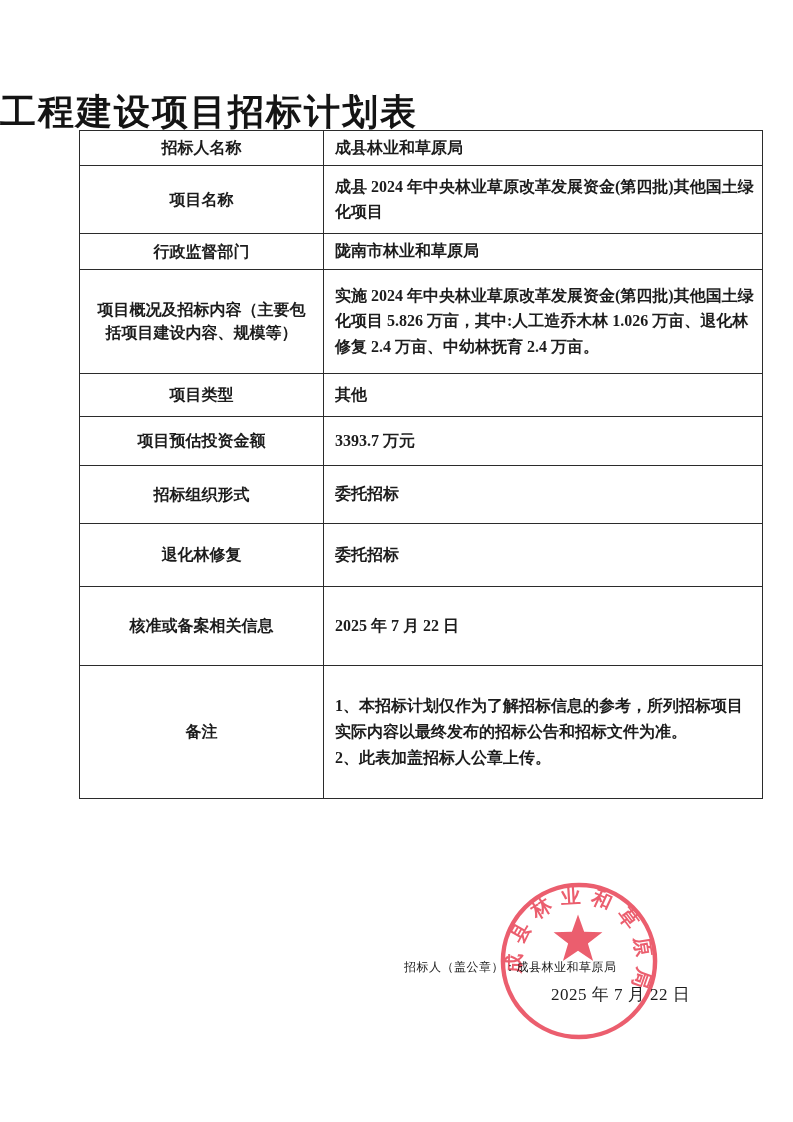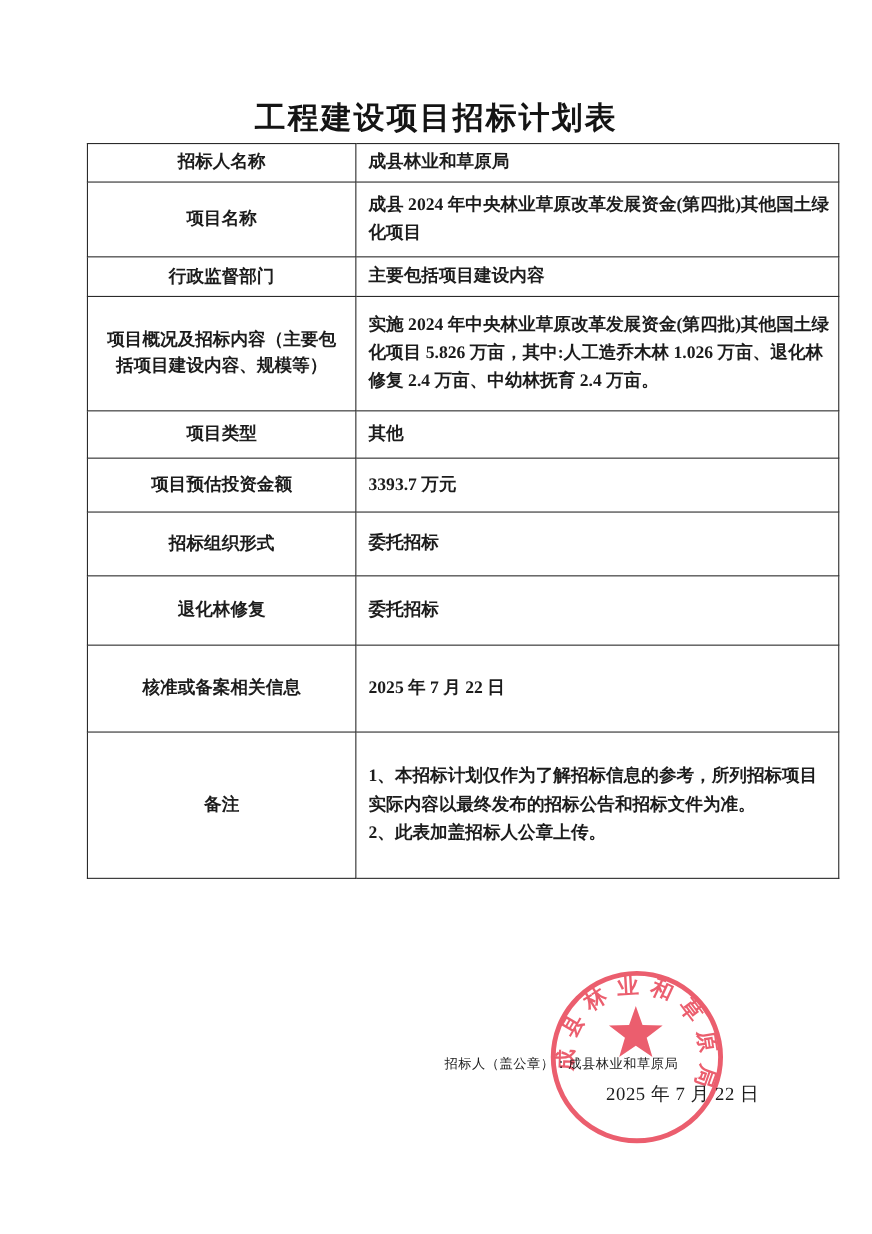--- a/index.html
+++ b/index.html
@@ -6,21 +6,21 @@
   body{
     width:793px;height:1122px;position:relative;overflow:hidden;
     background:#ffffff;
     font-family:"Liberation Serif","DejaVu Serif",serif;
     color:#1c1c1c;
   }
   .page{position:absolute;inset:0;}
 
   .doc-title{
     position:absolute;top:88px;left:0;width:793px;
-    text-align:center;font-size:28px;font-weight:700;
+    font-size:36px;font-weight:700;
     letter-spacing:2px;color:#141414;
   }
 
   table.plan{
     position:absolute;left:79px;top:130px;width:634px;
     border-collapse:collapse;table-layout:fixed;
     font-size:16px;
     font-weight:bold;
   }
   table.plan td{
@@ -63,21 +63,21 @@
       <tr style="height:32px">
         <td class="lbl">招标人名称</td>
         <td class="val">成县林业和草原局</td>
       </tr>
       <tr style="height:68px">
         <td class="lbl">项目名称</td>
         <td class="val">成县 2024 年中央林业草原改革发展资金(第四批)其他国土绿化项目</td>
       </tr>
       <tr style="height:36px">
         <td class="lbl">行政监督部门</td>
-        <td class="val">主要包括项目建设内容</td>
+        <td class="val">陇南市林业和草原局</td>
       </tr>
       <tr style="height:104px">
         <td class="lbl">项目概况及招标内容（主要包括项目建设内容、规模等）</td>
         <td class="val">实施 2024 年中央林业草原改革发展资金(第四批)其他国土绿化项目 5.826 万亩，其中:人工造乔木林 1.026 万亩、退化林修复 2.4 万亩、中幼林抚育 2.4 万亩。</td>
       </tr>
       <tr style="height:43px">
         <td class="lbl">项目类型</td>
         <td class="val">其他</td>
       </tr>
       <tr style="height:49px">

